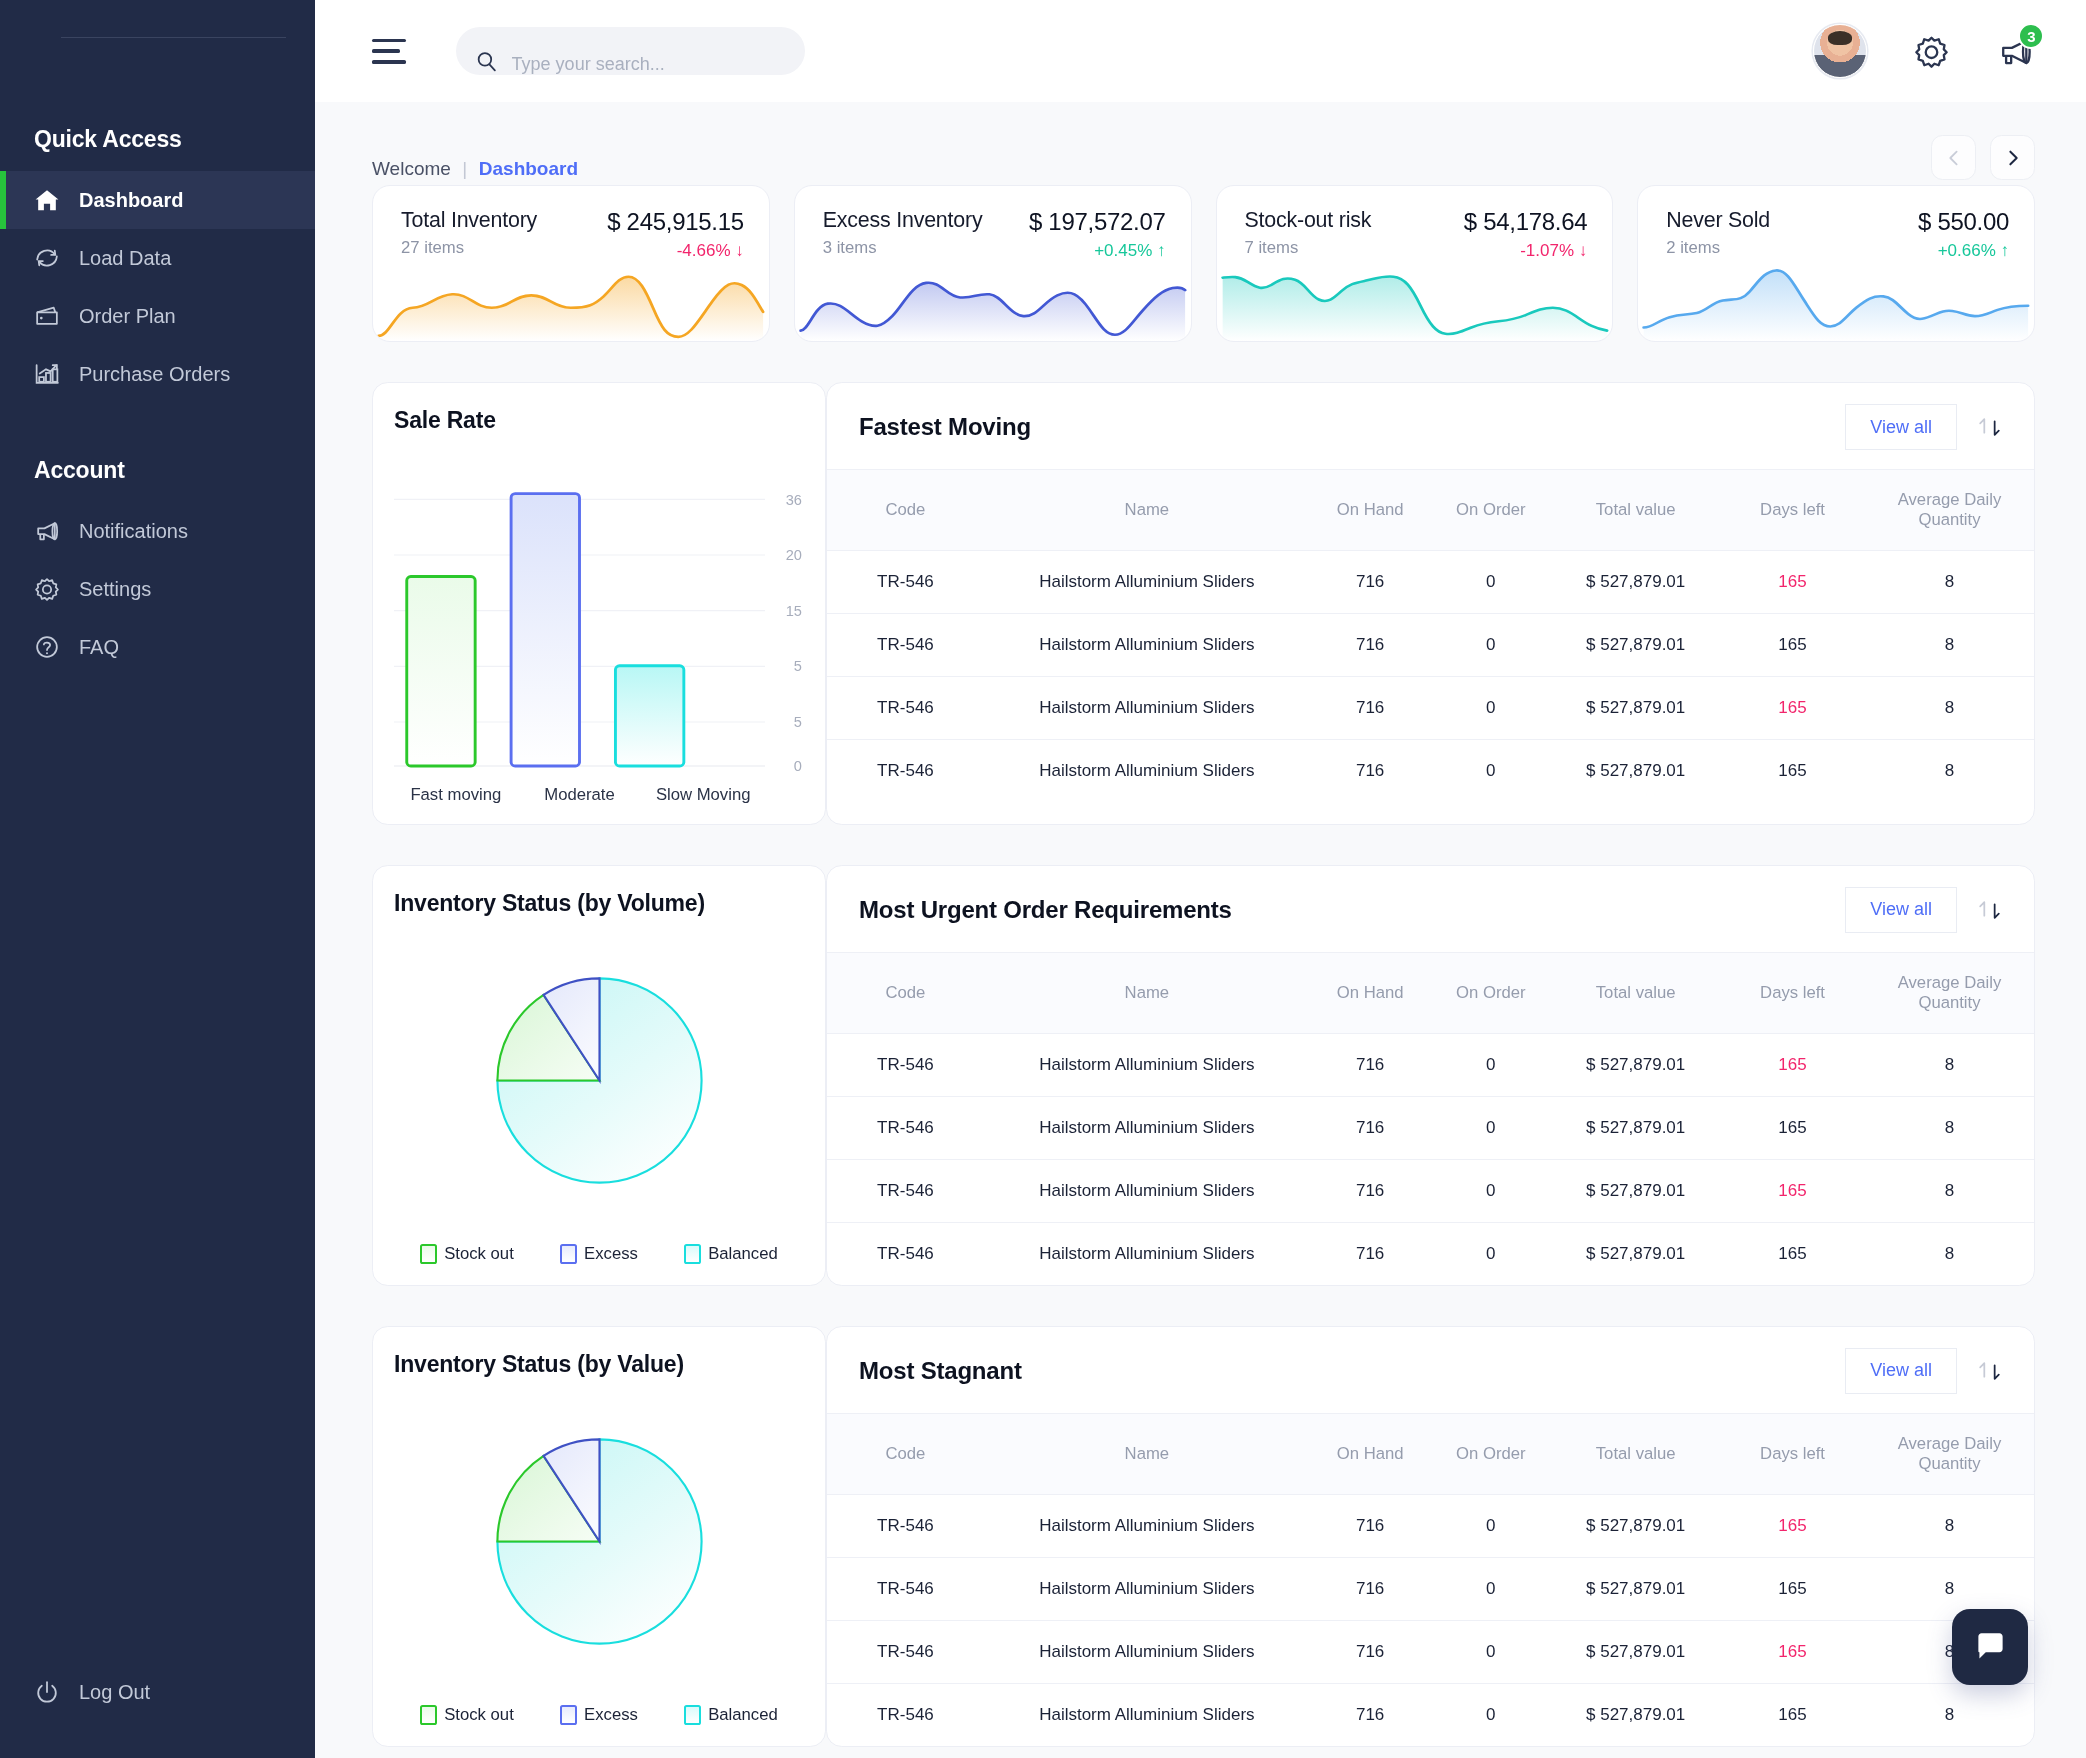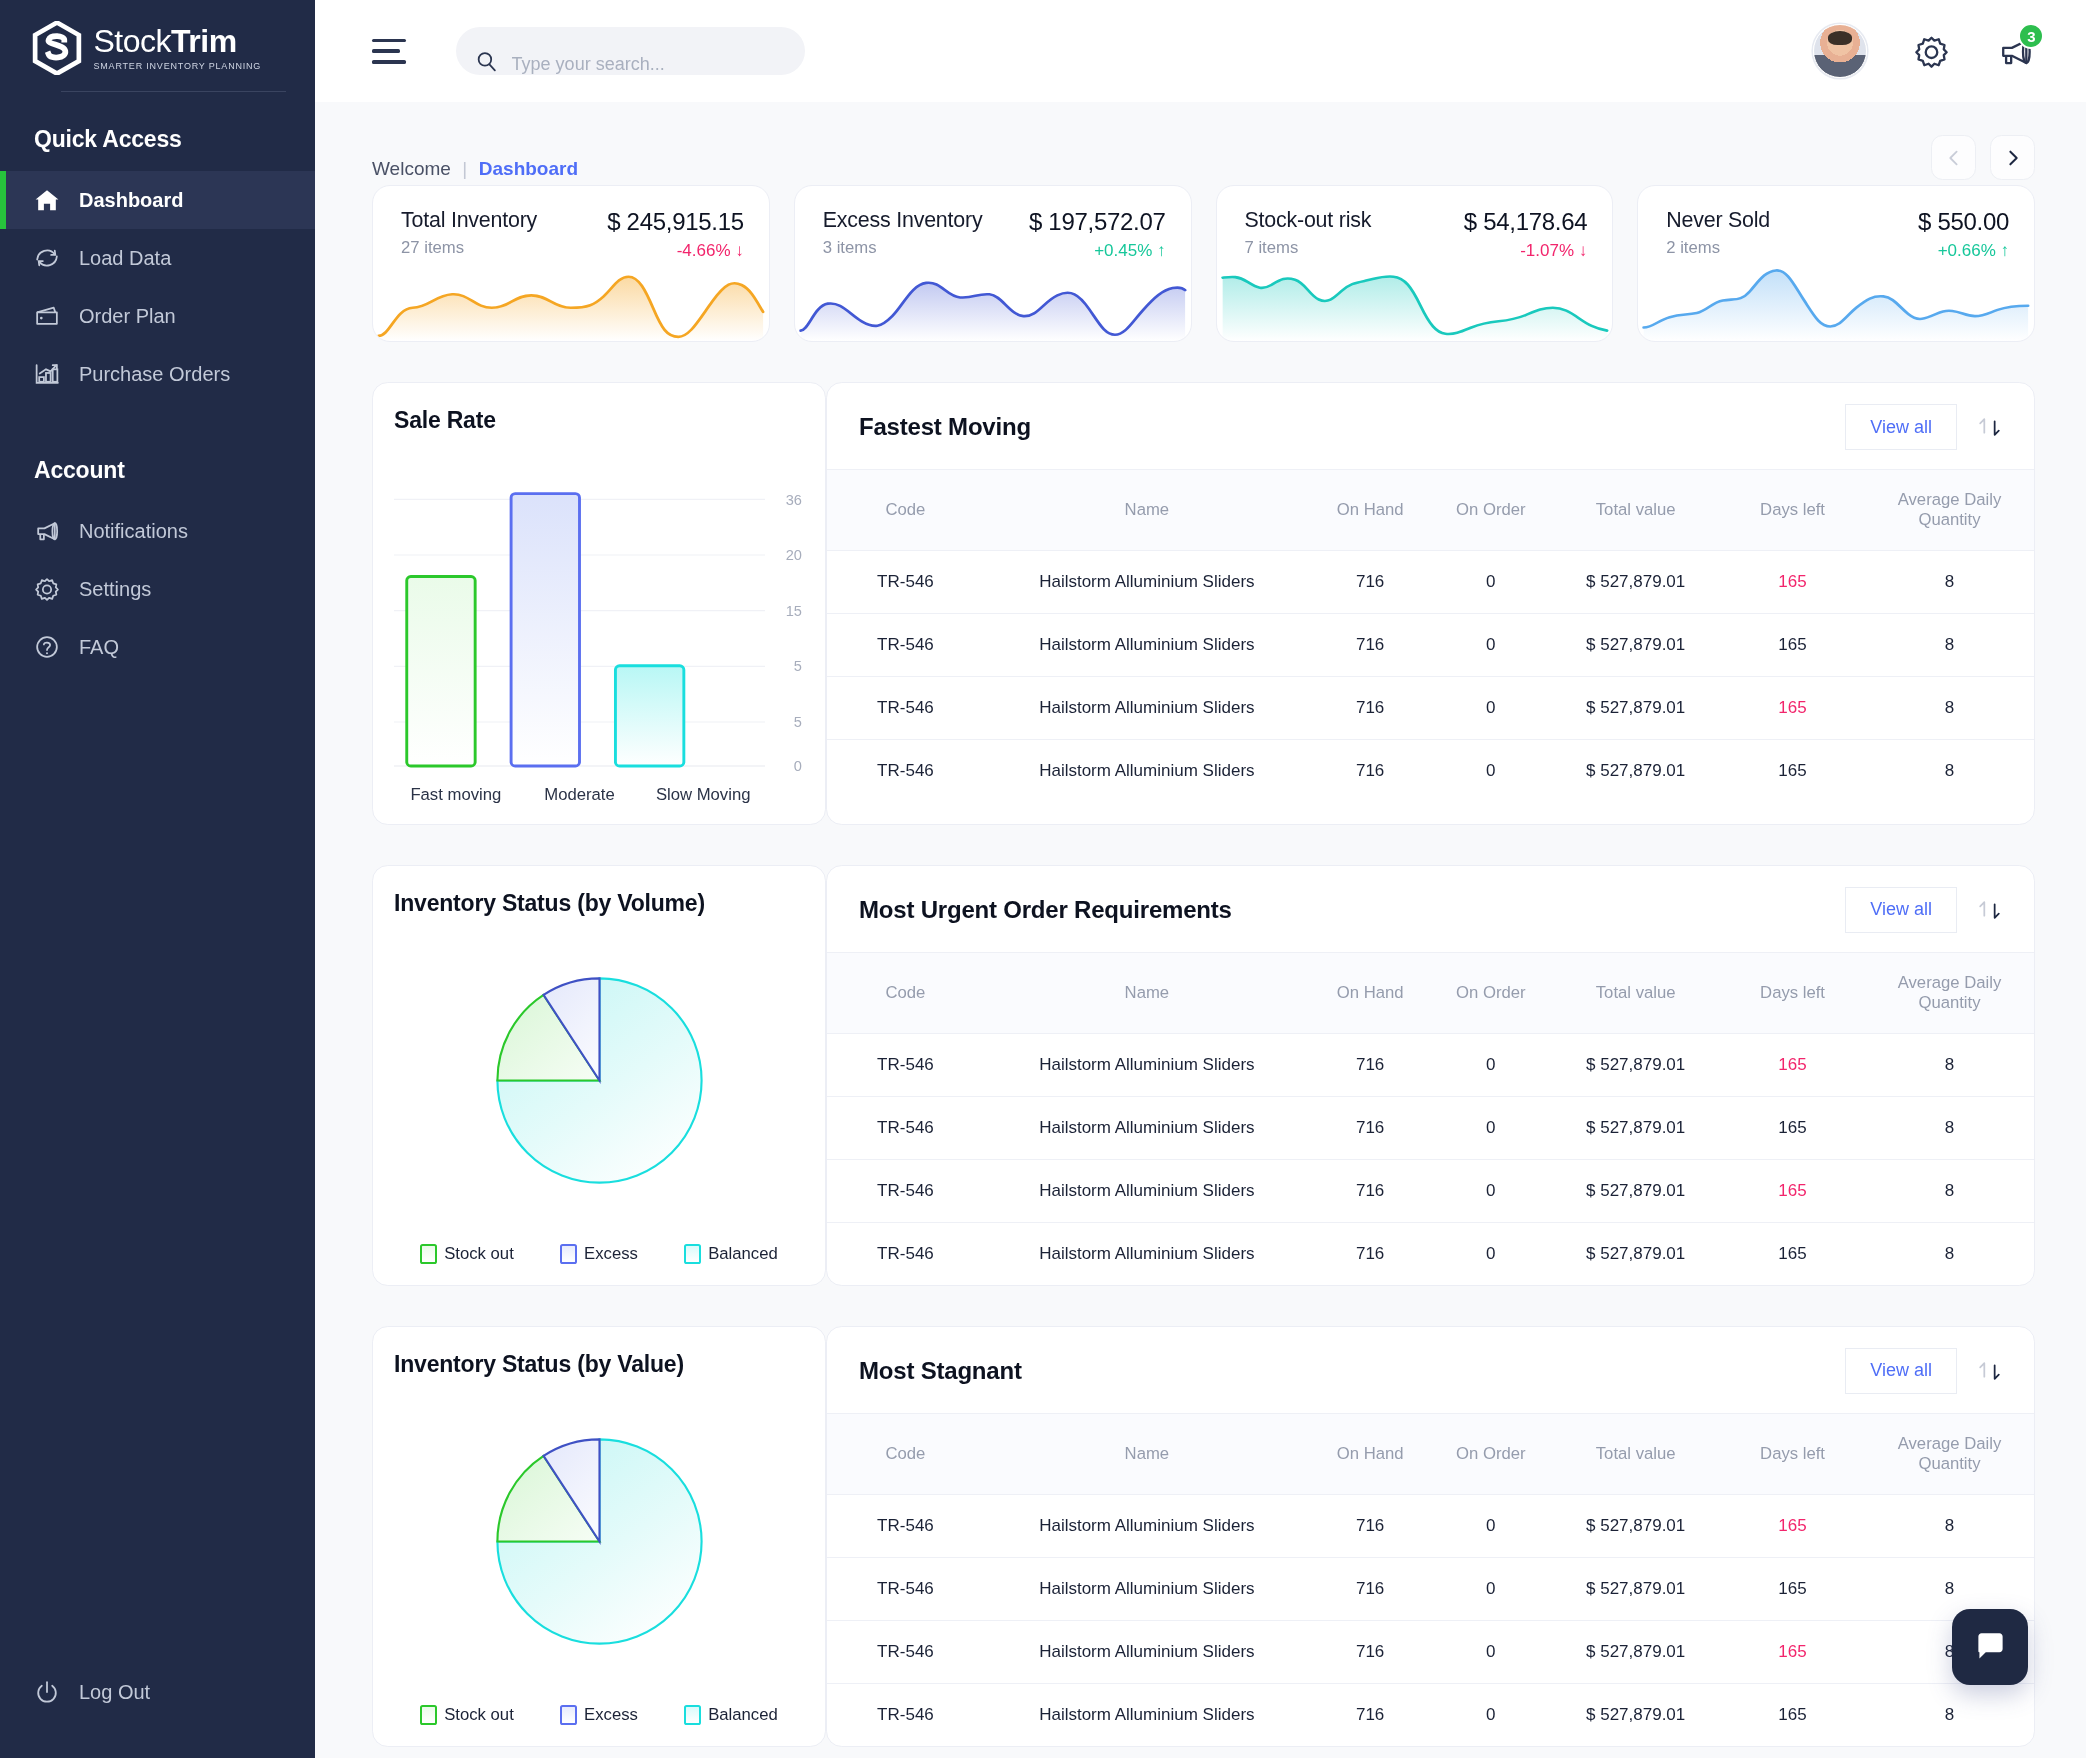--- a/index.html
+++ b/index.html
@@ -181,32 +181,20 @@
   }
   .chat-fab svg { width: 39px; height: 39px; }
 </style>
 </head>
 <body>
 
 <div class="app">
 
   <aside class="sidebar">
     <div class="brand">
-      <div class="brand-row">
-        <div class="logo-mark">
-          <svg viewBox="0 0 96 104">
-            <path d="M48 3 L90 27 L90 77 L48 101 L6 77 L6 27 Z" fill="none" stroke="#ffffff" stroke-width="9"></path>
-            <path d="M62 36 C62 28 36 26 32 36 C28 46 62 44 64 58 C66 72 36 74 32 64" fill="none" stroke="#ffffff" stroke-width="11" stroke-linecap="square"></path>
-          </svg>
-        </div>
-        <div class="brand-text">
-          <div class="brand-name"><span>Stock</span><b>Trim</b></div>
-          <div class="brand-tag">SMARTER INVENTORY PLANNING</div>
-        </div>
-      </div>
       <div class="brand-divider"></div>
     </div>
 
     <div class="section-title">Quick Access</div>
 
     <nav class="nav">
       <div class="nav-item active">
         <span class="nav-icon">
           <svg viewBox="0 0 54 54">
               <path d="M5 26 L27 8 L49 26 L44 26 L44 47 L33 47 L33 34 L21 34 L21 47 L10 47 L10 26 Z" fill="#ffffff"></path>

